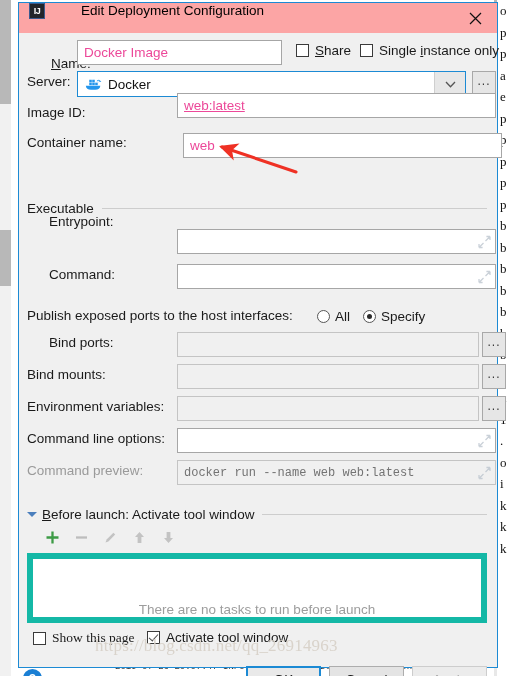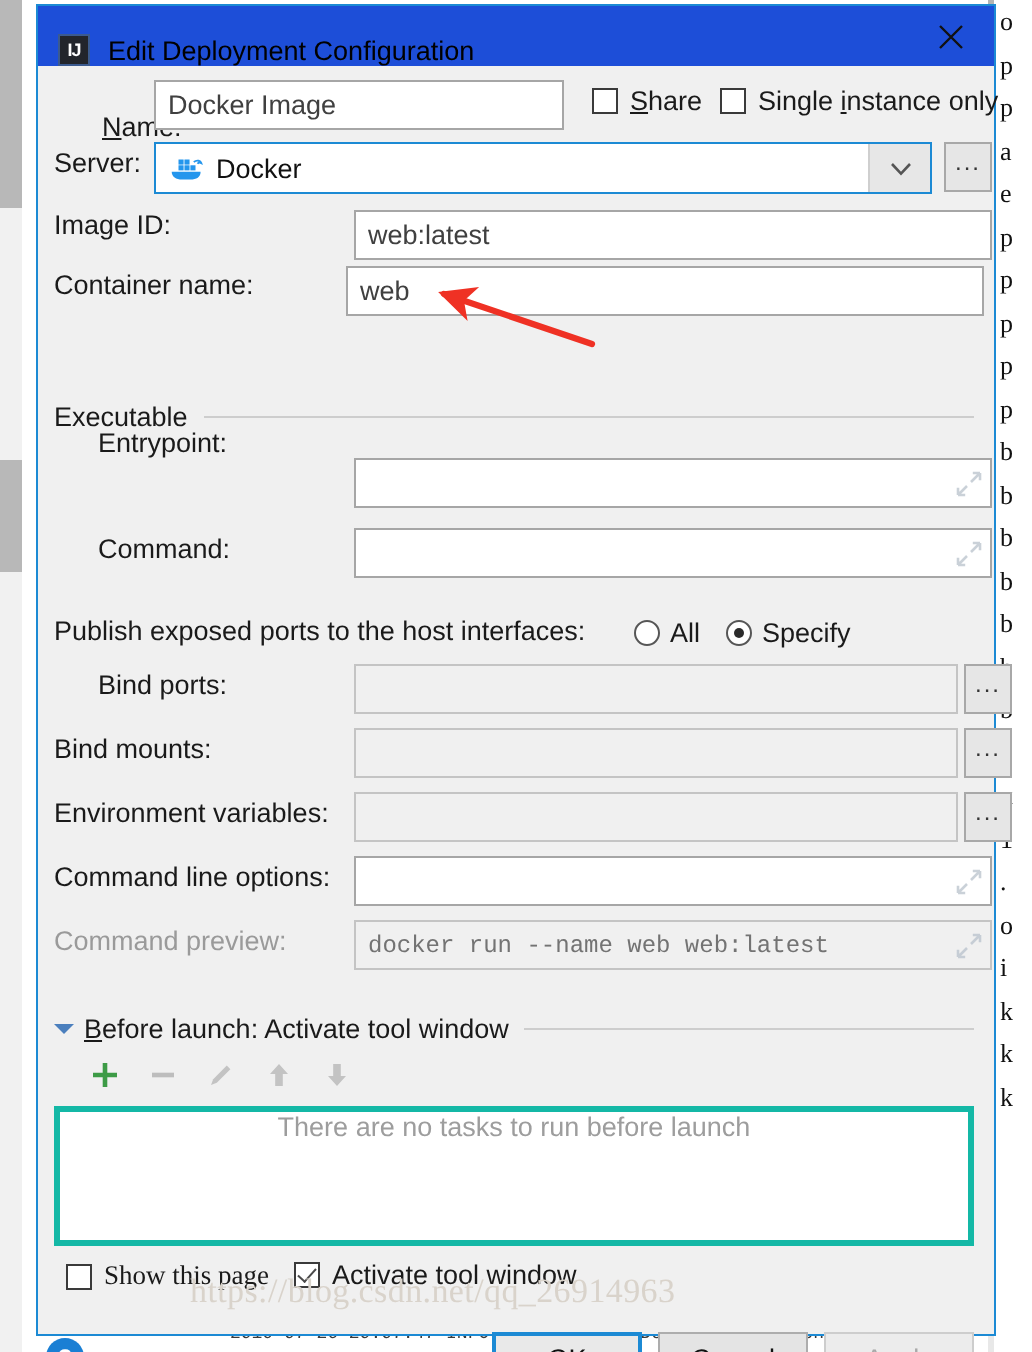--- a/index.html
+++ b/index.html
@@ -26,22 +26,22 @@
     position:absolute;left:115px;bottom:0px;width:400px;height:14px;overflow:hidden;
     font-family:"Liberation Mono", monospace;font-size:9px;color:#3a3a3a;white-space:nowrap;
   }
 
   
   #dialog{
     position:absolute;left:18px;top:2px;width:480px;height:666px;
     background:#f0f0f0;border:1px solid #1c8ad4;box-sizing:border-box;
   }
   .titlebar{
-    height:30px;background:#1d4ed8;position:relative;
-    display:flex;align-items:flex-end;
+    height:30px;background:#fca5a5;position:relative;
+    display:flex;align-items:flex-start;gap:27px;
   }
   .ij-logo{
     width:16px;height:16px;margin-left:10px;background:#22252b;
     position:relative;flex:none;border:1px solid #3b5a8f;box-sizing:border-box;
   }
   .ij-logo::after{
     content:"IJ";position:absolute;left:0;right:0;top:-1px;
     font-family:"Liberation Sans", sans-serif;font-size:9px;font-weight:bold;
     color:#ffffff;text-align:center;line-height:16px;letter-spacing:-0.5px;
   }
@@ -57,21 +57,21 @@
   .body{padding:0 0 0 0;position:relative;height:636px;}
 
   
   .row{position:absolute;display:flex;align-items:center;}
   .lbl{font-size:13.5px;color:#1a1a1a;white-space:nowrap;}
   .lbl.dis{color:#9a9a9a;}
   u.mn{text-decoration:underline;}
 
   .tf{
     box-sizing:border-box;height:25px;background:#ffffff;
-    border:1px solid #a6a6a6;font-size:13.5px;color:#404040;
+    border:1px solid #a6a6a6;font-size:13.5px;color:#ec4899;
     padding:0 6px;display:flex;align-items:center;position:relative;
     font-family:"Liberation Sans", sans-serif;
   }
   .tf.disabled{background:#f0f0f0;border-color:#c4c4c4;}
   .tf.mono{font-family:"Liberation Mono", monospace;font-size:12px;color:#737373;}
 
   .expand{
     position:absolute;right:4px;top:50%;transform:translateY(-50%);
     width:13px;height:13px;opacity:.75;
   }
@@ -120,22 +120,22 @@
   .grp .line{flex:1;height:1px;background:#cdcdcd;margin-left:8px;}
 
   .tri{
     width:0;height:0;border-left:5px solid transparent;border-right:5px solid transparent;
     border-top:5px solid #4b7fbd;margin-right:5px;flex:none;
   }
 
   
   .bl-toolbar{position:absolute;display:flex;align-items:center;gap:14px;}
   .bl-list{
-    position:absolute;background:#ffffff;border:3px solid #14b8a6;box-sizing:border-box;
-    display:flex;align-items:flex-start;justify-content:center;
+    position:absolute;background:#ffffff;border:6px solid #14b8a6;box-sizing:border-box;
+    display:flex;align-items:flex-end;justify-content:center;
     font-size:13.5px;color:#9d9d9d;
   }
 
   
   .btn{
     box-sizing:border-box;height:26px;background:#e4e4e4;border:1px solid #adadad;
     font-size:13.5px;color:#111;display:flex;align-items:center;justify-content:center;
   }
   .btn.default{border:2px solid #1c8ad4;background:#e9e9e9;}
   .btn.disabled{color:#a9a9a9;border-color:#cdcdcd;background:#ececec;}
@@ -247,28 +247,28 @@
           </svg>
       </span>
     </div>
     <div class="dots-btn" style="position:absolute;left:453px;top:38px;">
       <span>...</span>
     </div>
 
     <div class="row" style="left:8px;top:72px;">
       <span class="lbl">Image ID:</span>
     </div>
-    <div class="tf" style="position:absolute;left:158px;top:72px;width:319px;">
+    <div class="tf" style="position:absolute;left:158px;top:60px;width:319px;text-decoration:underline;">
       <span>web:latest</span>
     </div>
 
     <div class="row" style="left:8px;top:102px;">
       <span class="lbl">Container name:</span>
     </div>
-    <div class="tf" style="position:absolute;left:154px;top:100px;width:319px;">
+    <div class="tf" style="position:absolute;left:164px;top:100px;width:319px;">
       <span>web</span>
     </div>
 
     <div class="grp" style="left:8px;top:168px;width:460px;">
       <span class="t">Executable</span>
       <span class="line"></span>
     </div>
 
     <div class="row" style="left:30px;top:181px;text-align:right;">
       <span class="lbl">Entrypoint:</span>

